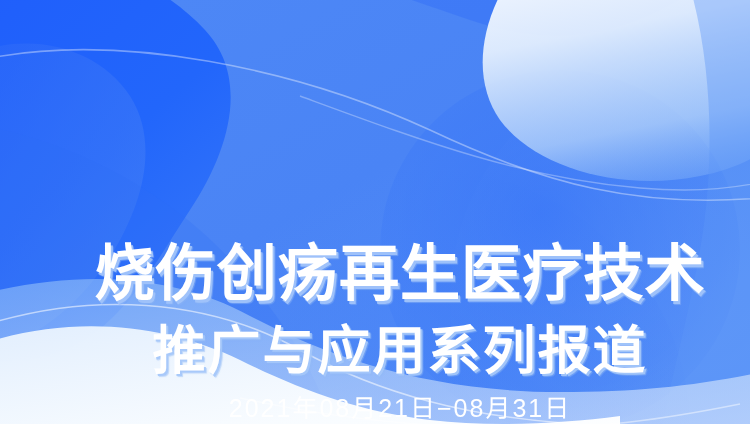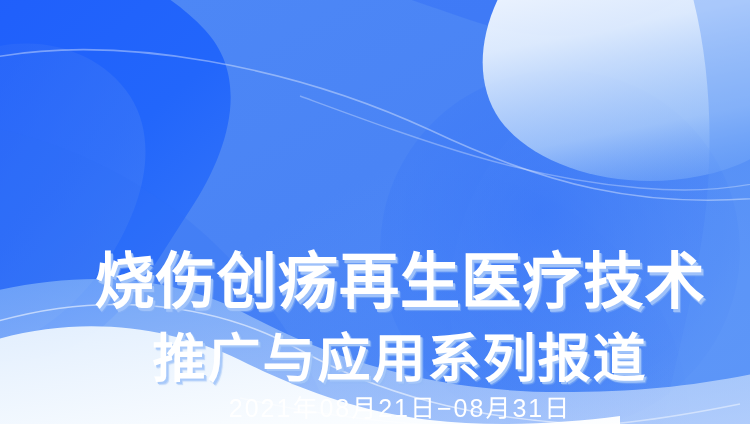--- a/index.html
+++ b/index.html
@@ -66,21 +66,21 @@
     line-height: 50px;
     font-weight: 700;
     letter-spacing: 2px;
     white-space: nowrap;
     text-shadow:
        2px 2px 0 rgba(165,200,250,0.9),
        3px 3px 1px rgba(145,185,245,0.5);
   }
 
   .daterange {
-    margin-top: 8px;
+    margin-top: 16px;
     color: #ffffff;
     font-size: 25px;
     line-height: 32px;
     font-weight: 400;
     letter-spacing: 2px;
     white-space: nowrap;
   }
 </style>
 </head>
 <body>

